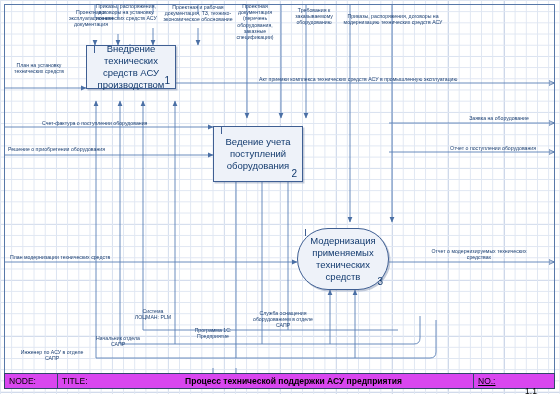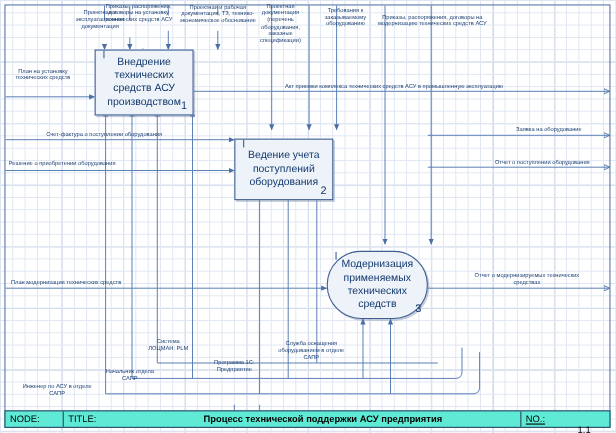--- a/index.html
+++ b/index.html
@@ -50,21 +50,21 @@
   }
   
   .lbl{
     position:absolute;color:#1b3f72;font-size:5.2px;line-height:6.2px;
     text-align:center;white-space:normal;
   }
   .lbl.l{text-align:left;}
   
   #footer{
     position:absolute;left:4px;top:373px;width:551px;height:16px;
-    border:1px solid #30456b;box-sizing:border-box;background:#5eead4;
+    border:1px solid #30456b;box-sizing:border-box;background:#d946ef;
     display:flex;align-items:stretch;font-size:8.5px;color:#000;
   }
   #footer .cell{display:flex;align-items:center;padding:0 4px;box-sizing:border-box;}
   #footer .sep{width:1px;background:#30456b;}
   .f-node{width:52px;}
   .f-nodeval{width:66px;justify-content:flex-start;}
   .f-title{width:56px;text-align:right;}
   .f-titleval{flex:1;justify-content:center;font-weight:bold;}
   .f-no{width:34px;text-decoration:underline;}
   .f-noval{width:46px;justify-content:center;margin-top:17px;}
@@ -135,21 +135,21 @@
 
       <path d="M176,83 L176,83"></path>
 
       <path d="M247,50 L247,50"></path>
 
       <path d="M213,368 L213,373"></path>
       <line x1="236" y1="368" x2="236" y2="373"></line>
     </g>
   </svg>
 
-  <div class="box" style="left:86px;top:45px;width:90px;height:60px;">
+  <div class="box" style="left:86px;top:45px;width:90px;height:44px;">
     <span class="corner"></span>
     <div class="title">Внедрение технических средств АСУ производством</div>
     <div class="num">1</div>
   </div>
 
   <div class="box" style="left:213px;top:115px;width:90px;height:56px;margin-top:11px;">
     <span class="corner"></span>
     <div class="title">Ведение учета поступлений оборудования</div>
     <div class="num">2</div>
   </div>

